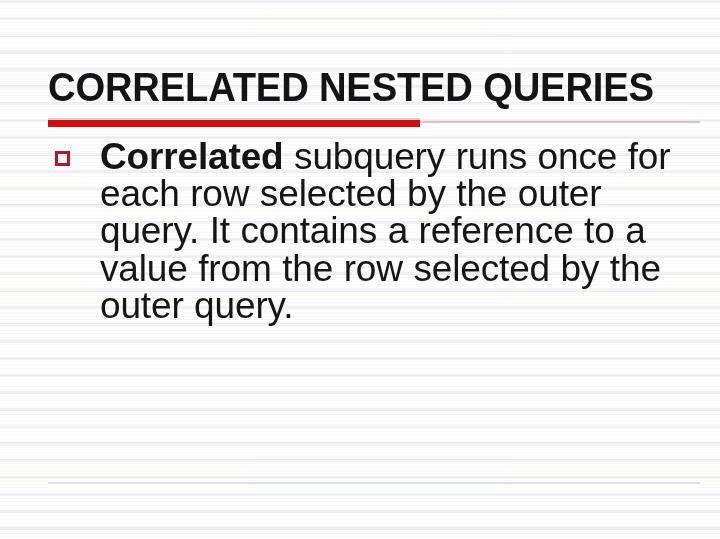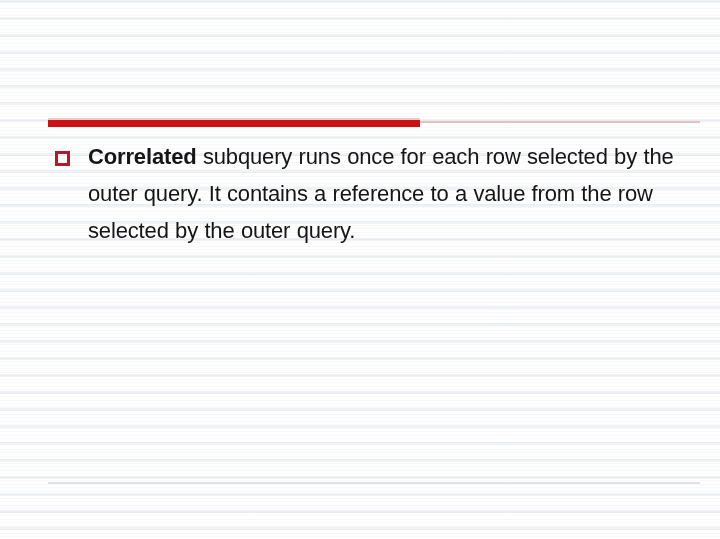--- a/index.html
+++ b/index.html
@@ -130,25 +130,26 @@
     left: 7px;
     top: 13px;
     width: 9px;
     height: 9px;
     border: 3px solid #b81728;
     box-sizing: content-box;
     background: transparent;
   }
   .bullet-text {
     font-family: "Liberation Sans", sans-serif;
-    font-size: 22px;
+    font-size: 37px;
     line-height: 37.2px;
     color: #151515;
     letter-spacing: -0.15px;
     word-spacing: 0.4px;
+    margin-left: 12px;
   }
   .bullet-text .lead {
     font-weight: bold;
   }
 
   
   #footer-rule {
     position: absolute;
     left: 48px;
     top: 482px;
@@ -156,20 +157,23 @@
     height: 2px;
     background: #dfe2e7;
     z-index: 9;
   }
 </style>
 </head>
 <body>
 
 <div id="slide">
 
+  <div id="title-block">
+    <h1 id="slide-title">CORRELATED NESTED QUERIES</h1>
+  </div>
 
   <div id="title-rule">
     <div class="rule-thin"></div>
     <div class="rule-thick">
       <div class="rule-thick-hi"></div>
     </div>
   </div>
 
   <div id="body-list">
 

